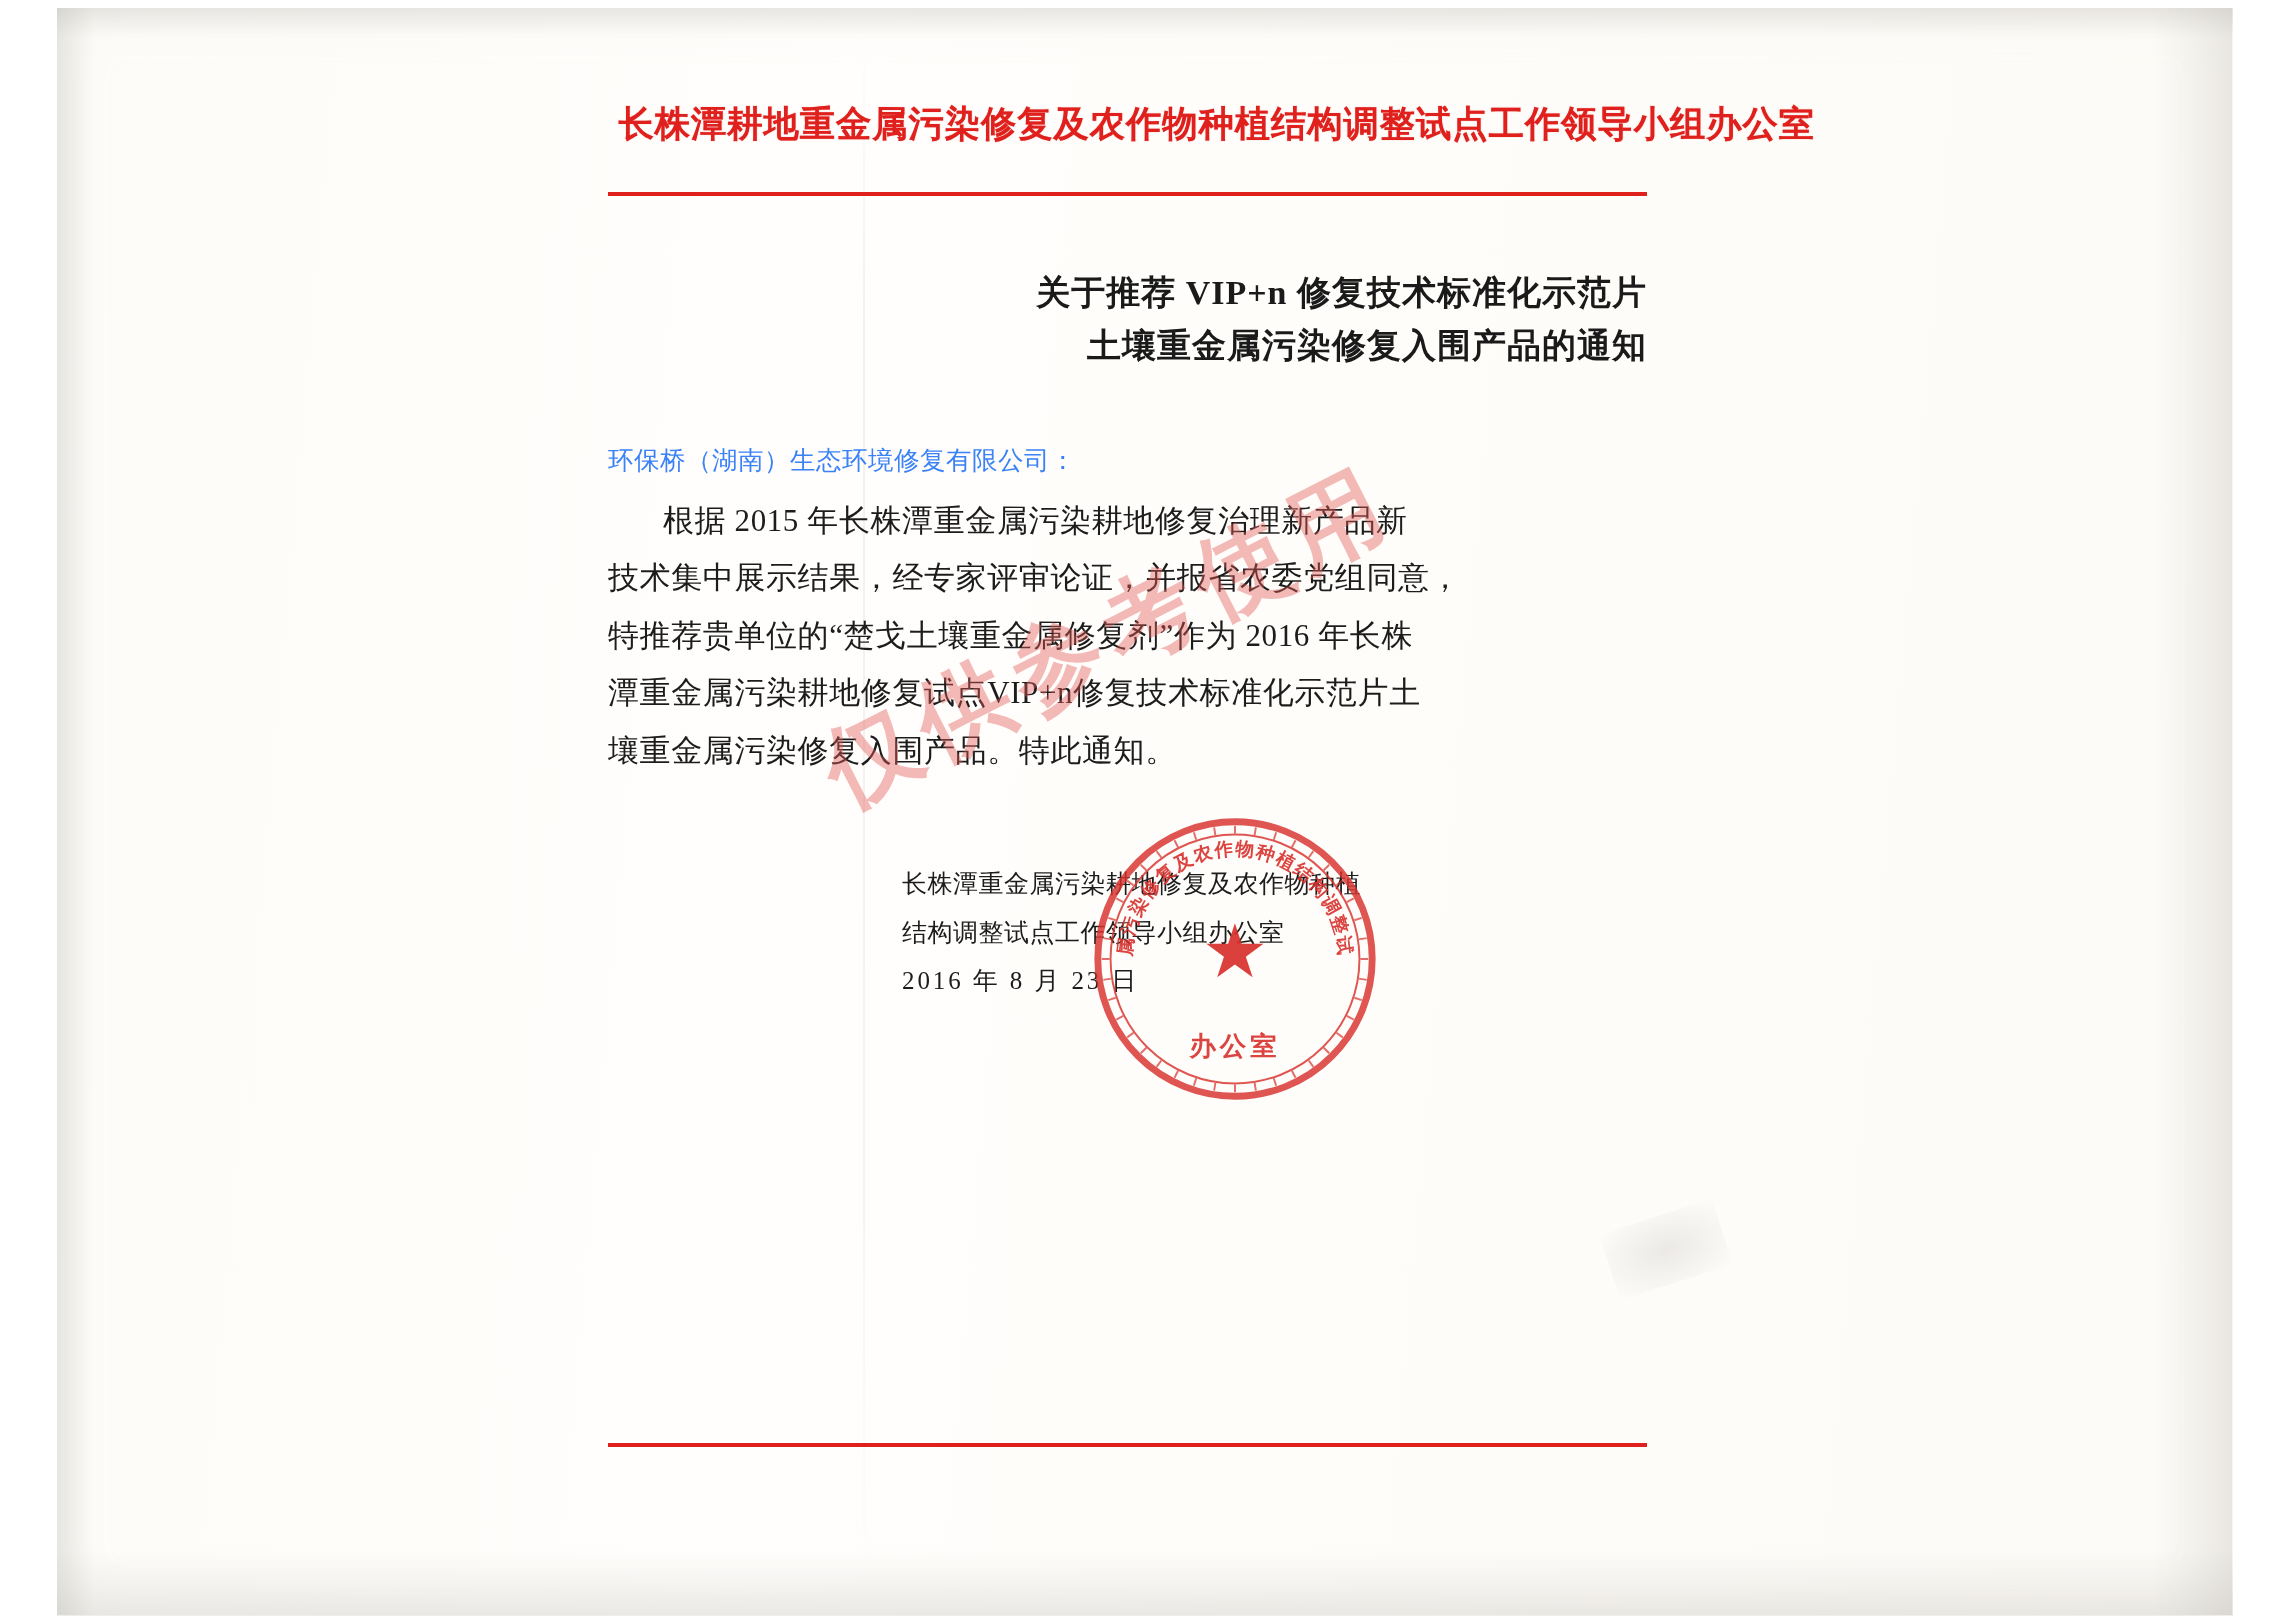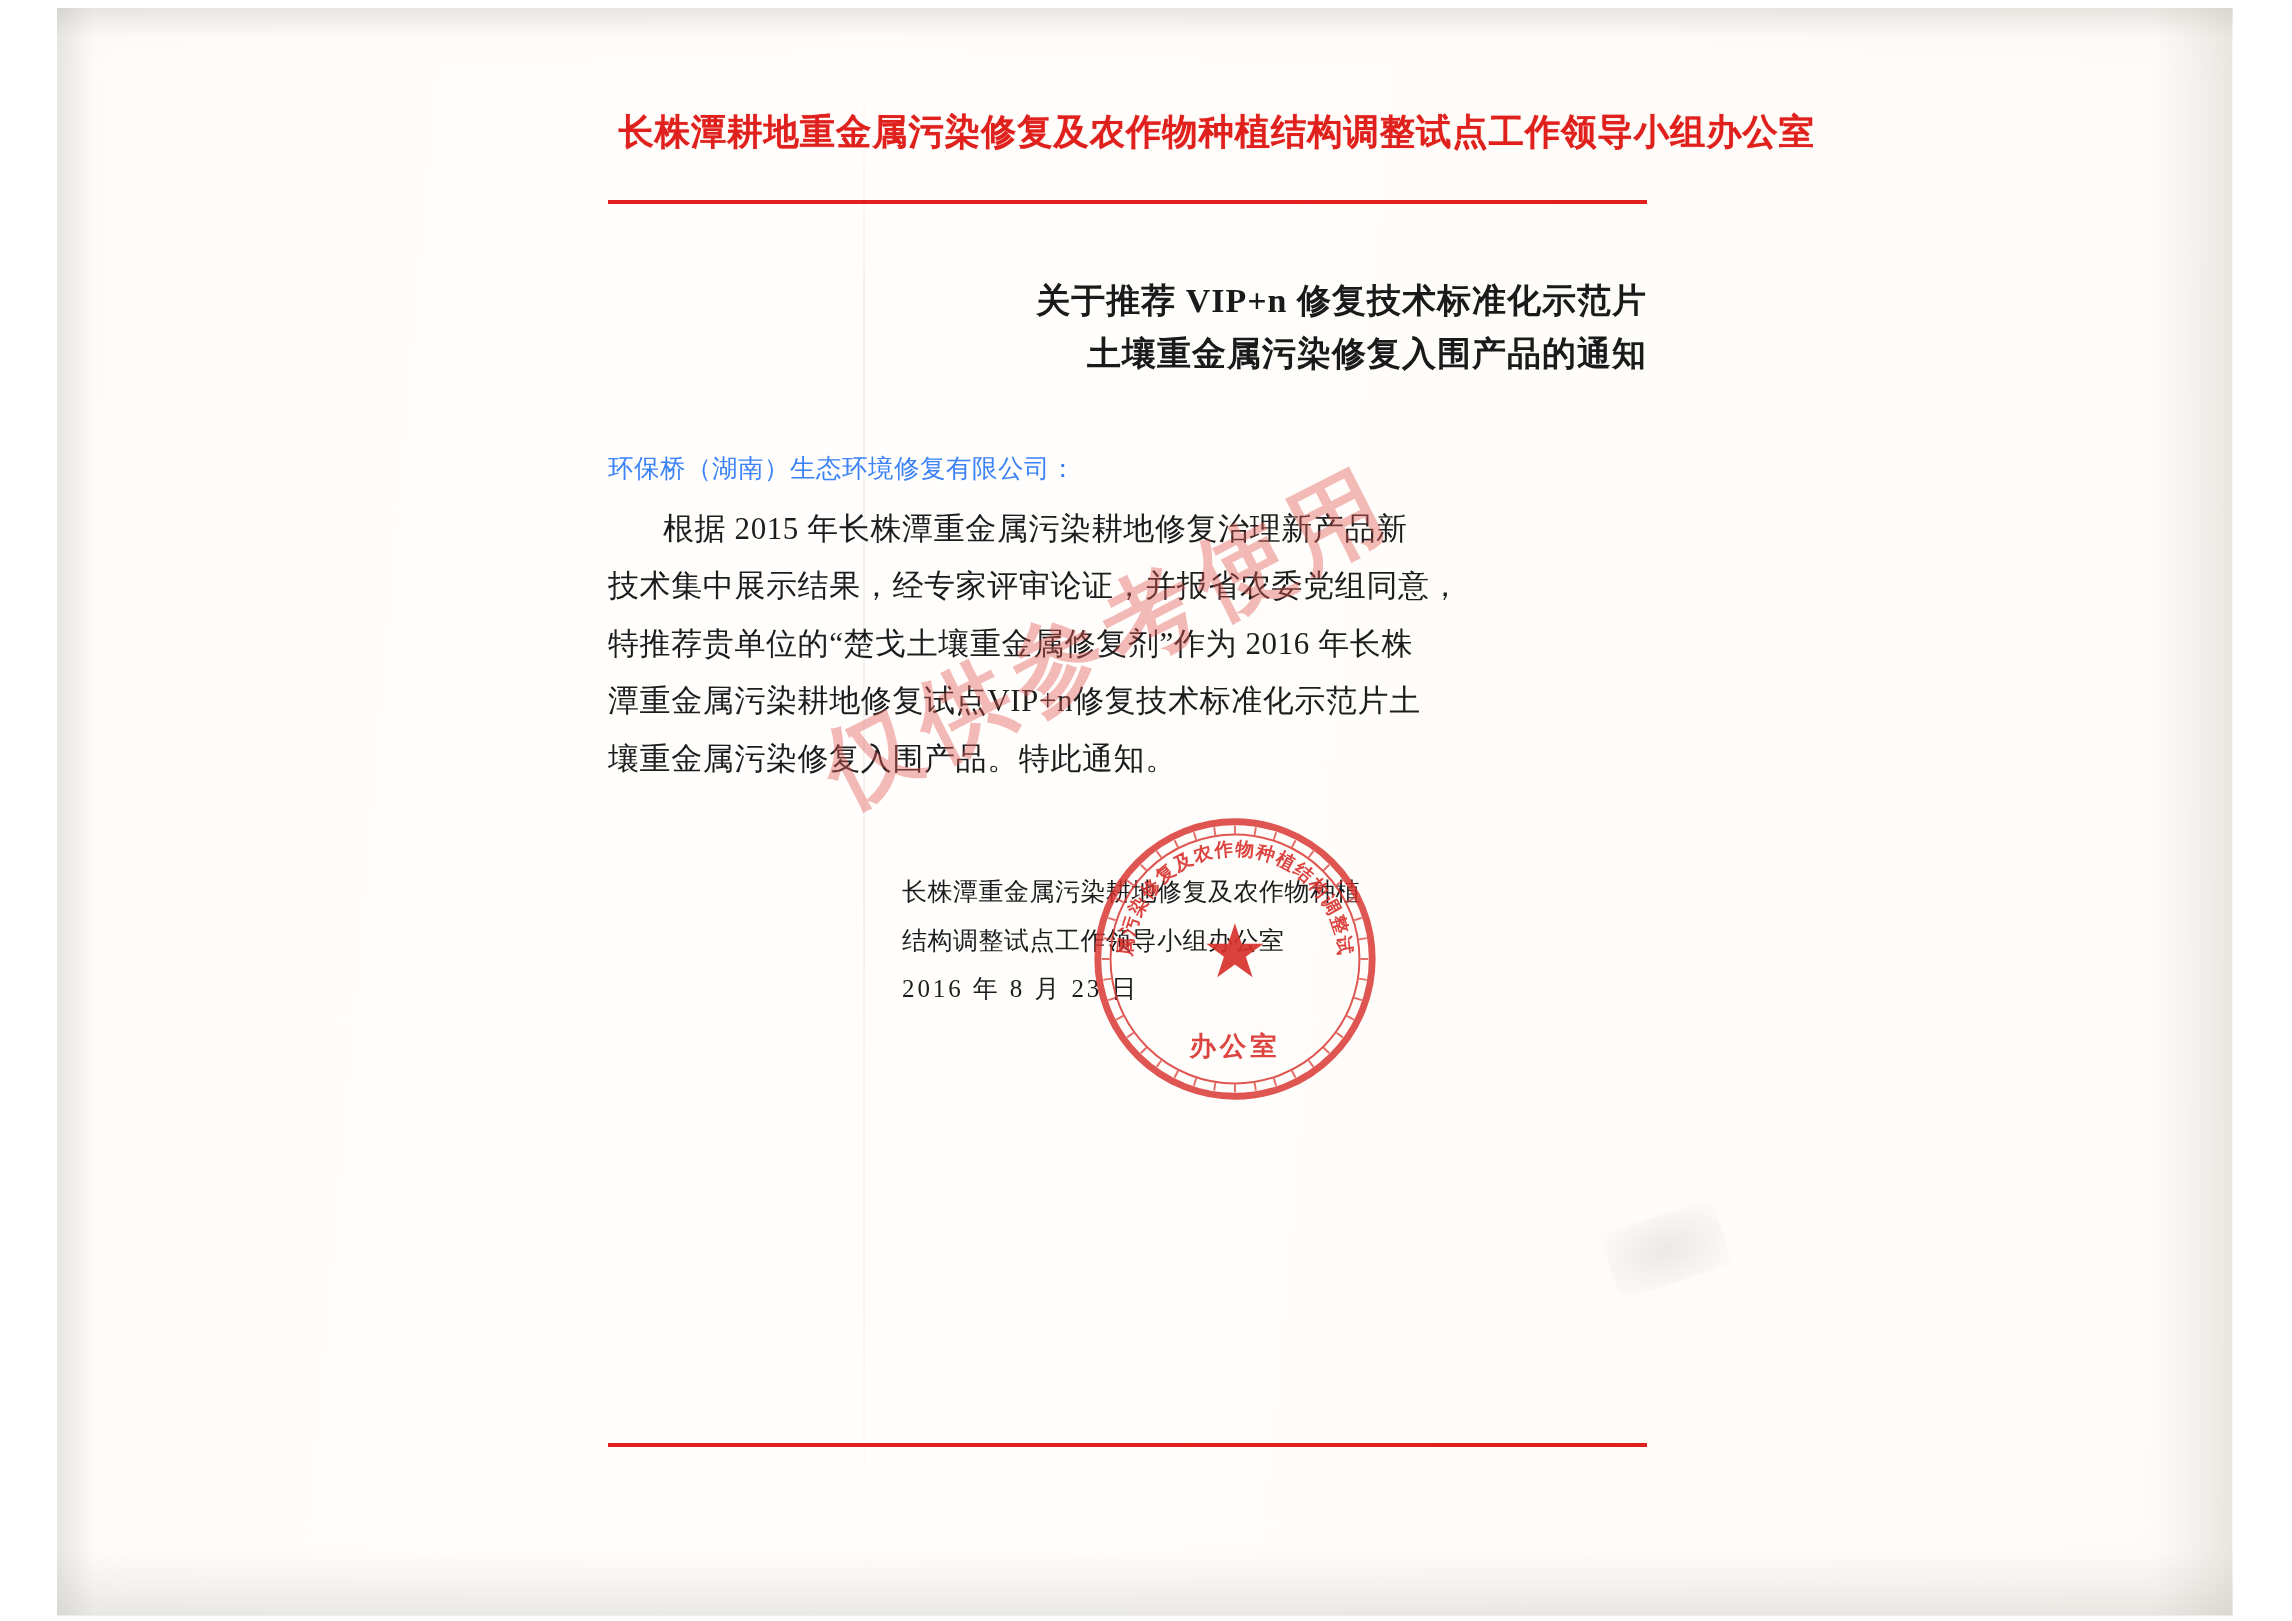--- a/index.html
+++ b/index.html
@@ -62,21 +62,21 @@
   #smudge {
     left: 1607px; top: 1215px; width: 118px; height: 69px;
     background: radial-gradient(ellipse at center, rgba(150,145,140,0.18), rgba(255,255,255,0));
     transform: rotate(-18deg);
   }
 
   
   #doc {
     position: absolute;
     left: 608px;
-    top: 108px;
+    top: 100px;
     width: 1039px;
   }
 
   
   #masthead {
     text-align: center;
     color: #e0201c;
     font-family: "DejaVu Serif", "Liberation Serif", serif;
     font-weight: bold;
     font-size: 36px;

